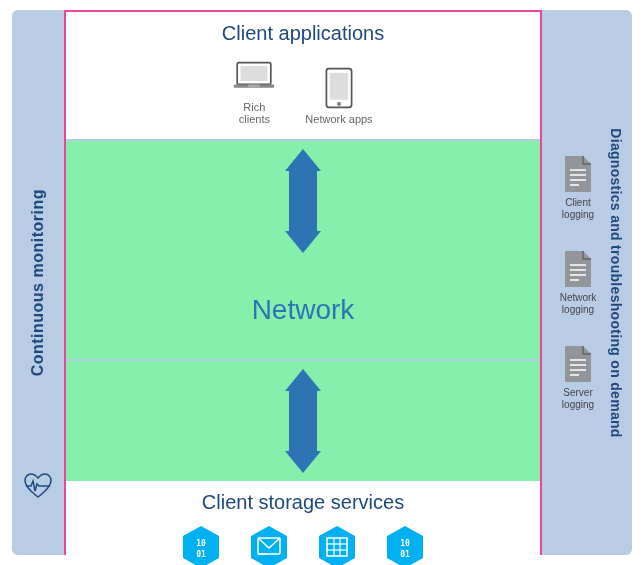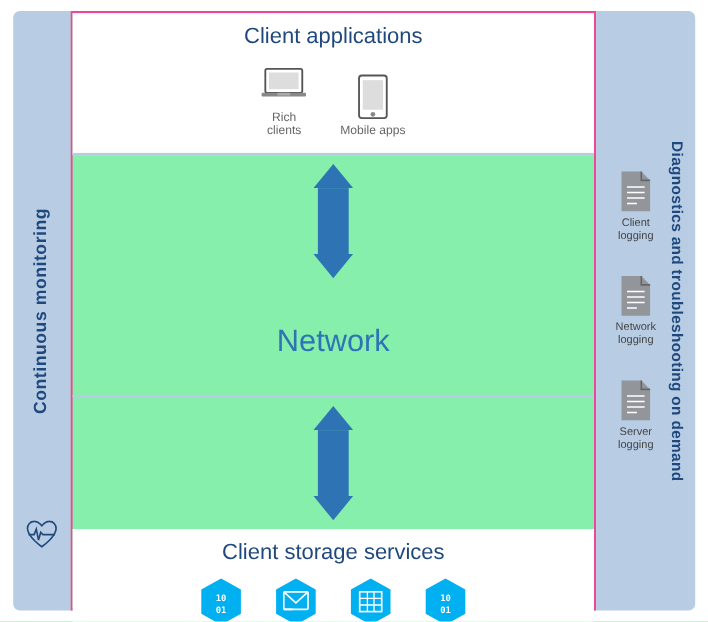--- a/index.html
+++ b/index.html
@@ -260,21 +260,21 @@
           </svg>
           <span class="label">Rich<br>clients</span>
         </div>
 
         <div class="icon-item">
           <svg class="icon-svg" viewBox="0 0 36 50">
             <rect x="3" y="2" width="30" height="46" rx="3" fill="none" stroke="#555" stroke-width="2"></rect>
             <rect x="7" y="7" width="22" height="32" fill="#ddd"></rect>
             <circle cx="18" cy="44" r="2.5" fill="#888"></circle>
           </svg>
-          <span class="label">Mobile apps</span>
+          <span class="label">Network apps</span>
         </div>
 
 
       </div>
     </div>
 
     <div class="arrow-section">
       <div class="double-arrow">
         <div class="arrow-top"></div>
         <div class="arrow-shaft"></div>

